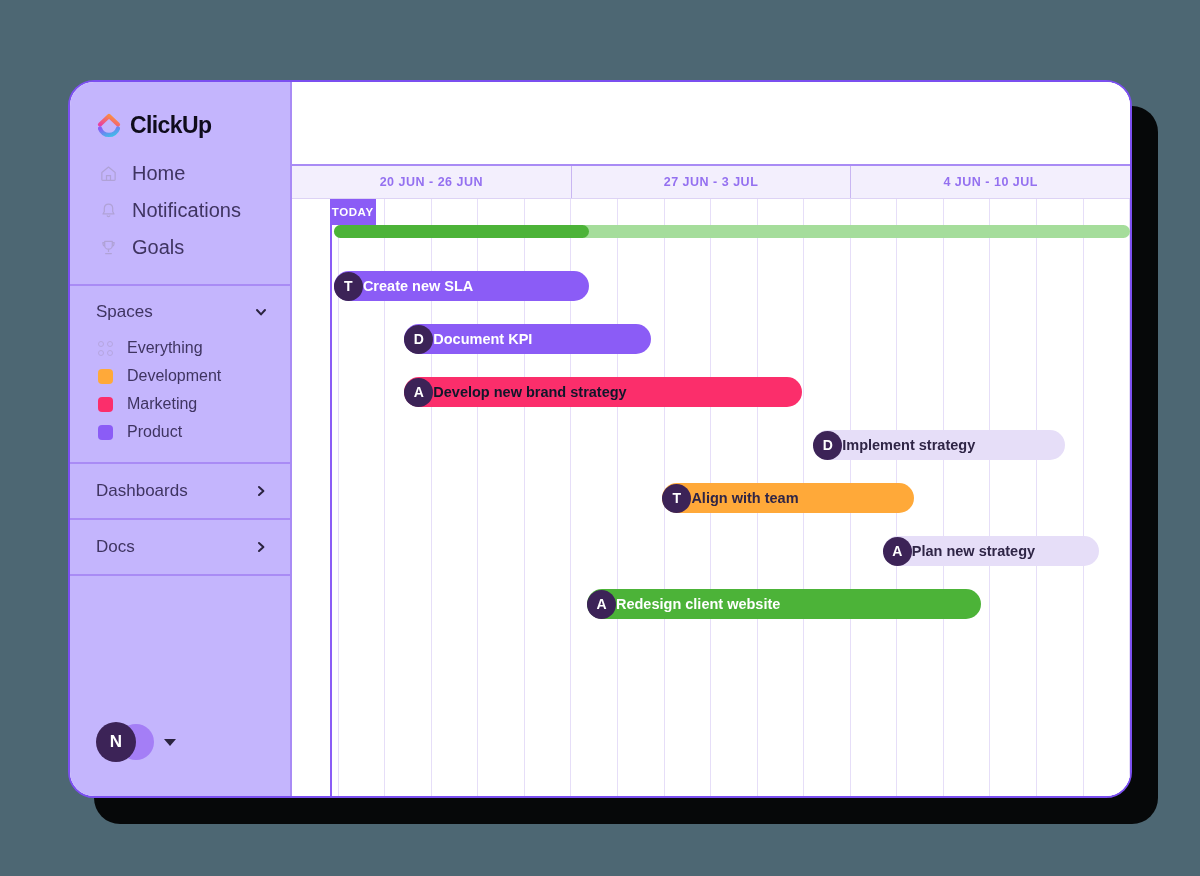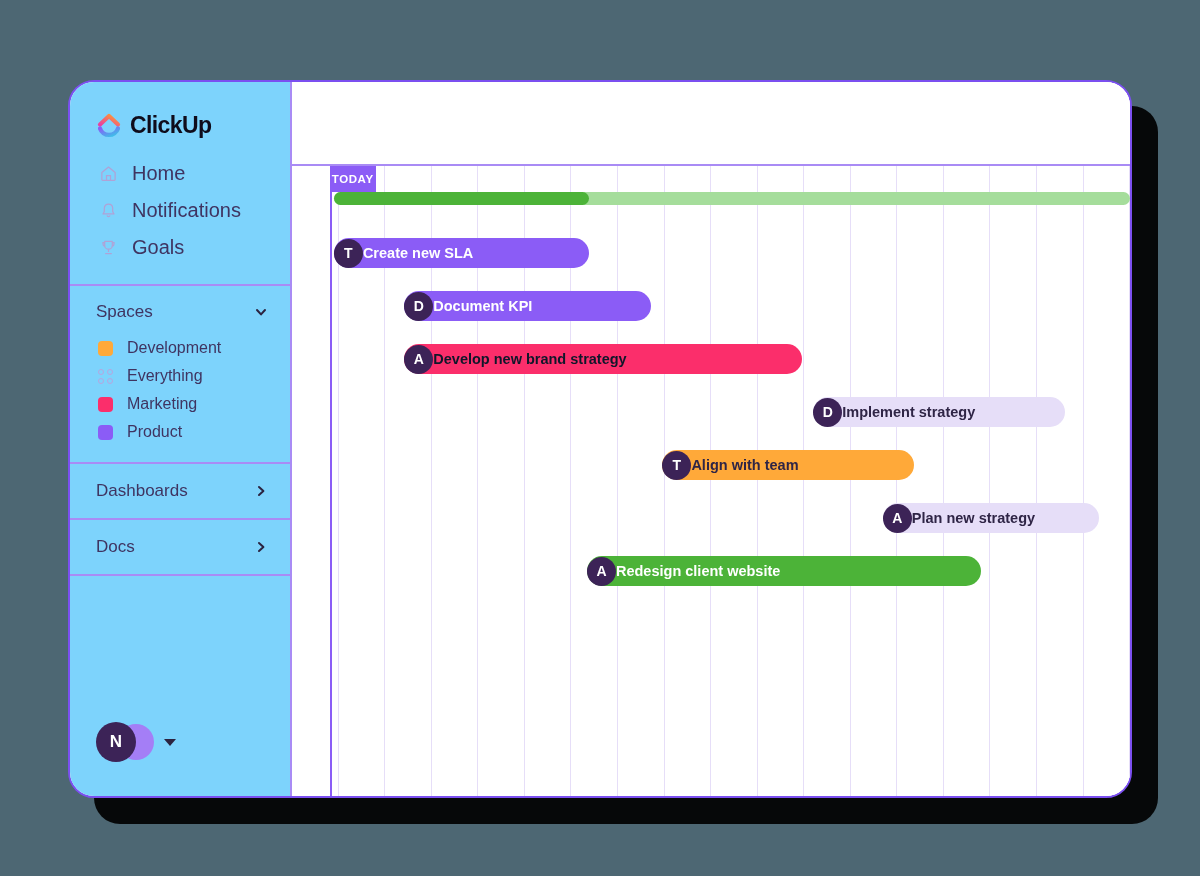--- a/index.html
+++ b/index.html
@@ -32,21 +32,21 @@
     border-radius: 26px;
     box-shadow: 26px 26px 0 0 rgba(0,0,0,0.92);
     display: flex;
     overflow: hidden;
   }
 
   
   .sidebar {
     width: 220px;
     min-width: 220px;
-    background: #7dd3fc;
+    background: #c4b5fd;
     border-right: 2px solid #a98bf5;
     display: flex;
     flex-direction: column;
     position: relative;
   }
 
   .logo-row {
     display: flex;
     align-items: center;
     gap: 8px;
@@ -389,33 +389,33 @@
         <span class="section-title">Spaces</span>
         <span class="chev">
           <svg viewBox="0 0 14 14" width="14" height="14">
             <path d="M3 5 L7 9.4 L11 5" fill="none" stroke="#2b2340" stroke-width="2" stroke-linecap="round" stroke-linejoin="round"></path>
           </svg>
         </span>
       </div>
 
       <div class="space-list">
         <div class="space-item">
-          <span class="space-swatch" style="background:#ffa939"></span>
-          <span class="space-label">Development</span>
-        </div>
-        <div class="space-item">
           <span class="grid-icon">
               <i></i>
               <i></i>
               <i></i>
               <i></i>
             </span>
           <span class="space-label">Everything</span>
         </div>
         <div class="space-item">
+          <span class="space-swatch" style="background:#ffa939"></span>
+          <span class="space-label">Development</span>
+        </div>
+        <div class="space-item">
           <span class="space-swatch" style="background:#fb2e6b"></span>
           <span class="space-label">Marketing</span>
         </div>
         <div class="space-item">
           <span class="space-swatch" style="background:#8b5cf6"></span>
           <span class="space-label">Product</span>
         </div>
       </div>
 
       <div class="divider"></div>
@@ -450,20 +450,25 @@
           <div class="av-main">N</div>
         </div>
         <div class="caret-down"></div>
       </div>
     </div>
 
     <div class="main">
 
       <div class="toolbar"></div>
 
+      <div class="week-header">
+        <div class="week-cell" style="flex:6">20 JUN - 26 JUN</div>
+        <div class="week-cell" style="flex:6">27 JUN - 3 JUL</div>
+        <div class="week-cell" style="flex:6">4 JUN - 10 JUL</div>
+      </div>
 
       <div class="chart-area" id="chart-area">
         <div class="grid-lines" id="grid-lines">
             <div class="grid-col" style="flex: 1 1 0%;"></div>
             <div class="grid-col" style="flex: 1 1 0%;"></div>
             <div class="grid-col" style="flex: 1 1 0%;"></div>
             <div class="grid-col" style="flex: 1 1 0%;"></div>
             <div class="grid-col" style="flex: 1 1 0%;"></div>
             <div class="grid-col" style="flex: 1 1 0%;"></div>
             <div class="grid-col" style="flex: 1 1 0%;"></div>

